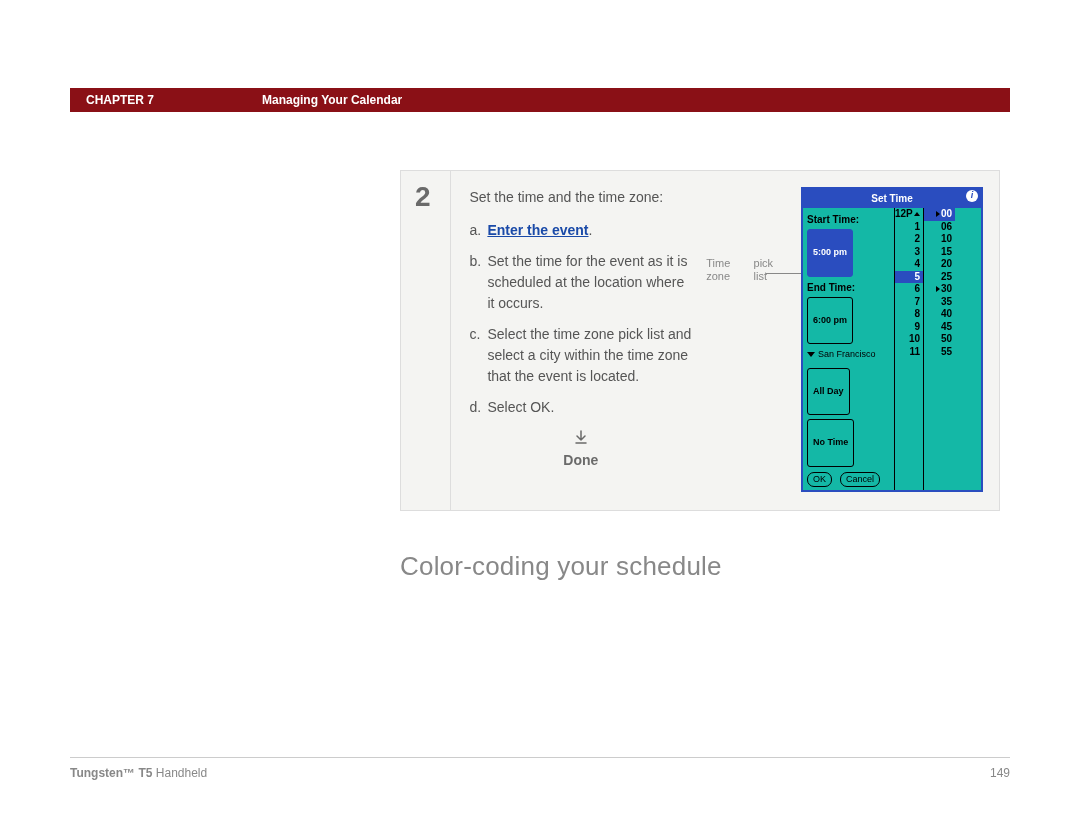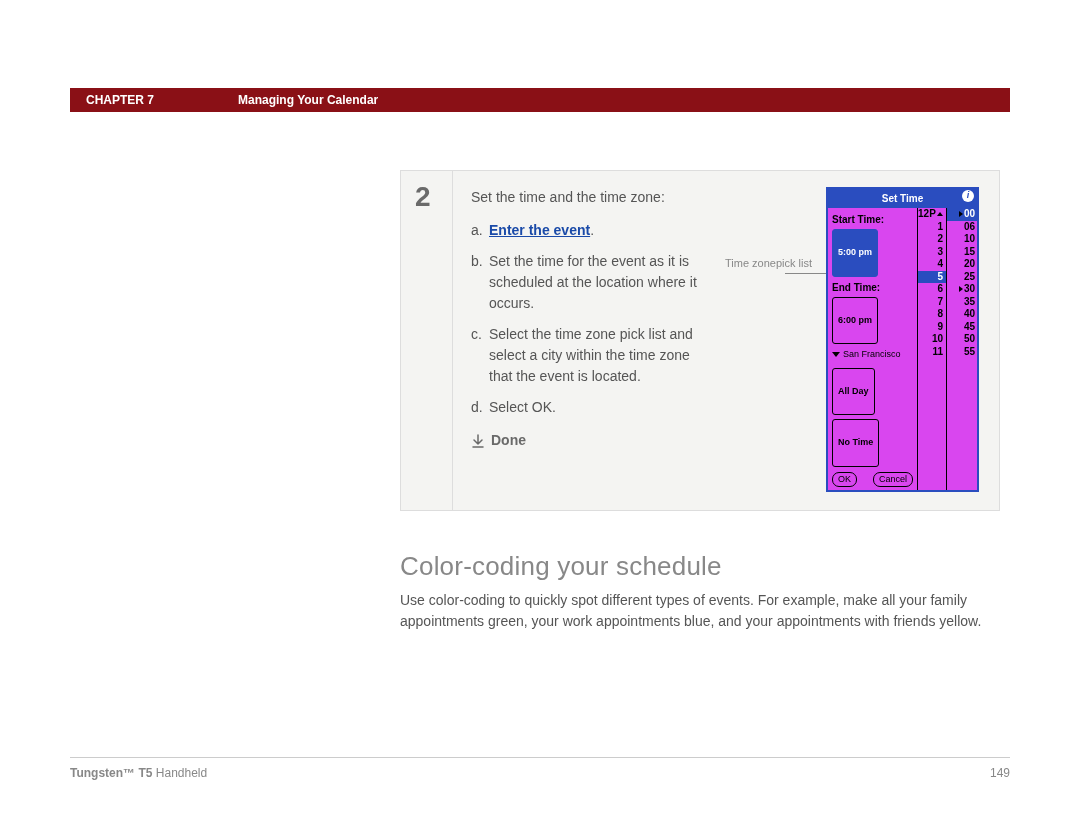--- a/index.html
+++ b/index.html
@@ -18,21 +18,21 @@
     right: 70px;
     height: 24px;
     background: #8a1016;
     color: #fff;
     display: flex;
     align-items: center;
     font-size: 12px;
     font-weight: bold;
   }
   .header-chapter { margin-left: 16px; }
-  .header-title { margin-left: 84px; }
+  .header-title { margin-left: 108px; }
   .main {
     position: absolute;
     top: 170px;
     left: 400px;
     width: 600px;
   }
   .step-block {
     display: flex;
     background: #f4f4f2;
     border: 1px solid #ddd;
@@ -59,20 +59,21 @@
   .step-text ol li { display: flex; margin-bottom: 10px; }
   .step-text ol li .letter { width: 18px; flex-shrink: 0; }
   .link { color: #1a4aa8; text-decoration: underline; font-weight: bold; }
   .done-row {
     margin-top: 12px;
     display: flex;
     align-items: center;
     gap: 6px;
     font-weight: bold;
     color: #6a6a6a;
+    flex-direction: column;
   }
   .done-icon {
     width: 14px; height: 14px;
     display: inline-flex; align-items: center; justify-content: center;
   }
   .callout-col {
     display: flex;
     flex-direction: row;
     align-items: flex-start;
     position: relative;
@@ -87,22 +88,22 @@
   .callout-line {
     position: absolute;
     top: 86px;
     left: 60px;
     width: 50px;
     height: 1px;
     background: #888;
   }
   .device-col { position: relative; }
   .device {
-    width: 153px;
-    background: #d946ef;
+    width: 182px;
+    background: #14b8a6;
     border: 2px solid #2a4dbf;
     font-size: 10px;
     color: #000;
   }
   .device-title {
     background: #2a4dbf;
     color: #fff;
     font-weight: bold;
     text-align: center;
     padding: 2px 0;
@@ -145,21 +146,21 @@
     gap: 3px;
     margin: 2px 0 4px 0;
     font-size: 9px;
   }
   .tri-down {
     width: 0; height: 0;
     border-left: 4px solid transparent;
     border-right: 4px solid transparent;
     border-top: 5px solid #000;
   }
-  .ok-row { margin-top: 3px; display: flex; gap: 16px; }
+  .ok-row { margin-top: 3px; display: flex; gap: 8px; }
   .ok-btn {
     border: 1px solid #000;
     border-radius: 7px;
     padding: 0 5px;
     font-size: 9px;
   }
   .device-right {
     width: 61px;
     display: flex;
   }
@@ -345,21 +346,20 @@
                 </div>
             </div>
           </div>
         </div>
       </div>
 
     </div>
   </div>
 
   <h2 class="section-heading">Color-coding your schedule</h2>
-  <p class="section-para">Use color-coding to quickly spot different types of events. For example, make all your family appointments green, your work appointments blue, and your appointments with friends yellow.</p>
 
 </div>
 
 <div class="footer">
   <span class="prod">
     <b>Tungsten™ T5</b><span> Handheld</span>
   </span>
   <span>149</span>
 </div>
 

